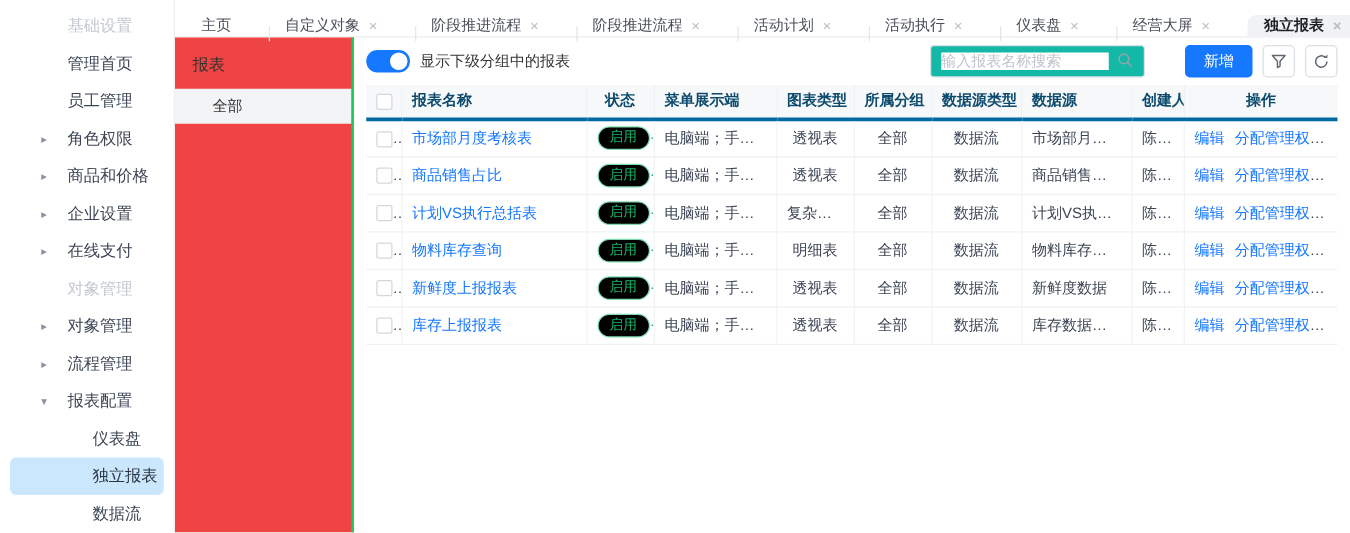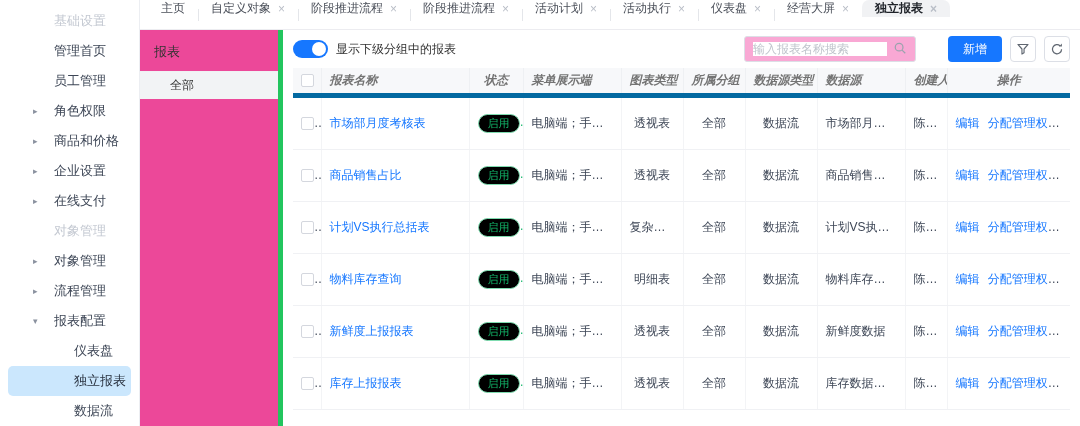--- a/index.html
+++ b/index.html
@@ -13,60 +13,60 @@
     color:#3d4656; cursor:pointer; white-space:nowrap; }
   .side-row .arrow { position:absolute; left:33px; top:0; font-size:9px; color:#8a919f; }
   .side-row.section { color:#c3c8d1; cursor:default; }
   .side-row.subitem { padding-left:74px; }
   .side-row.subitem.active { background:#cbe7fd; border-radius:5px; margin:0 8px; padding-left:66px; color:#2b3442; }
 
   
   .right { flex:1; display:flex; flex-direction:column; min-width:0; }
 
   
-  .tabbar { height:30px; flex-shrink:0; display:flex; align-items:flex-start; padding-left:8px;
-    border-bottom:1px solid #ececf0; background:#fff; }
+  .tabbar { height:30px; flex-shrink:0; display:flex; align-items:flex-end; padding-left:8px;
+    border-bottom:1px solid #ececf0; background:#fff;gap:17px; }
   .tab { position:relative; display:flex; align-items:center; gap:7px; padding:0 13px;
     font-size:12px; color:#4a4f59; cursor:pointer; white-space:nowrap; }
   .tab + .tab::before { content:''; position:absolute; left:0; top:9px; height:12px; width:1px; background:#e4e6ea; }
   .tab.active { background:#f1f2f4; border-radius:7px 7px 0 0; font-weight:bold; color:#1f2329; }
   .tab.active::before, .tab.active + .tab::before { display:none; }
   .tab-x { color:#b9bec7; font-size:12px; line-height:1; }
 
   .content { flex:1; display:flex; min-height:0; }
 
   
-  .grouppanel { width:143px; flex-shrink:0; border-right:5px solid #22c55e; background:#ec4899; }
+  .grouppanel { width:143px; flex-shrink:0; border-right:2px solid #22c55e; background:#ef4444; }
   .gp-title { padding:13px 14px 10px; font-size:13px; color:#333; border-bottom:1px solid #f0f1f3; }
   .gp-item { height:27px; line-height:27px; padding-left:30px; font-size:12px; color:#333; cursor:pointer; }
   .gp-item.active { background:#f2f3f5; }
 
   
   .main { flex:1; display:flex; flex-direction:column; padding:0 10px; min-width:0; }
   .toolbar { height:38px; flex-shrink:0; display:flex; align-items:center; gap:8px; }
   .toggle { width:35px; height:18px; border-radius:9px; background:#1677ff; position:relative; cursor:pointer; flex-shrink:0; }
   .toggle::after { content:''; position:absolute; right:2px; top:2px; width:14px; height:14px; border-radius:50%; background:#fff; }
   .toggle-label { font-size:12px; color:#333; }
   .tb-spacer { flex:1; }
   .search { width:172px; height:26px; border:1px solid #dcdfe6; border-radius:3px; display:flex;
-    align-items:center; padding:0 8px; gap:6px; background:#f9a8d4; }
+    align-items:center; padding:0 8px; gap:6px; background:#14b8a6; }
   .search input { border:none; outline:none; flex:1; min-width:0; font-size:12px; color:#333;
     font-family:"Liberation Sans","DejaVu Sans",sans-serif; }
   .search input::placeholder { color:#bfc4cc; }
   .btn-add { height:26px; padding:0 15px; background:#1677ff; color:#fff; border:none; border-radius:4px;
     font-size:12px; cursor:pointer; display:flex; align-items:center;margin-left:24px; }
   .icon-btn { width:26px; height:26px; border:1px solid #dcdfe6; border-radius:4px; background:#fff;
     display:flex; align-items:center; justify-content:center; cursor:pointer; }
 
   
   table { width:100%; border-collapse:collapse; table-layout:fixed; font-size:12px; }
-  thead th { background:#f7f8fa; height:27px; font-weight:bold; color:#737373; text-align:left;
-    padding:0 8px; border-right:1px solid #eef0f3; border-bottom:5px solid #0369a1; white-space:nowrap; overflow:hidden;font-style:italic; }
+  thead th { background:#f7f8fa; height:27px; font-weight:bold; color:#0c4a6e; text-align:left;
+    padding:0 8px; border-right:1px solid #eef0f3; border-bottom:3px solid #0369a1; white-space:nowrap; overflow:hidden; }
   thead th:last-child { border-right:none; text-align:center; }
-  tbody td { height:30px; padding:16px 8px; border-right:1px solid #f3f4f6; border-bottom:1px solid #f0f1f4;
+  tbody td { height:30px; padding:4px 8px; border-right:1px solid #f3f4f6; border-bottom:1px solid #f0f1f4;
     white-space:nowrap; overflow:hidden; text-overflow:ellipsis; color:#3d4656; }
   tbody td:last-child { border-right:none; }
   .h-check { width:28px; } .h-name { width:148px; } .h-status { width:54px; text-align:center; }
   .h-menu { width:98px; } .h-chart { width:62px; text-align:center; } .h-group { width:62px; text-align:center; }
   .h-dstype { width:72px; text-align:center; } .h-ds { width:88px; } .h-creator { width:42px; }
   .c-status, .c-chart, .c-group, .c-dstype { text-align:center; }
   .checkbox { display:inline-block; width:13px; height:13px; border:1px solid #d4d7de; border-radius:2px;
     background:#fff; vertical-align:middle; cursor:pointer; }
   .badge { display:inline-block; padding:1px 9px; border:1px solid #7fdcb0; color:#12b76a;
     background:#000000; border-radius:10px; font-size:11px; line-height:15px; }

